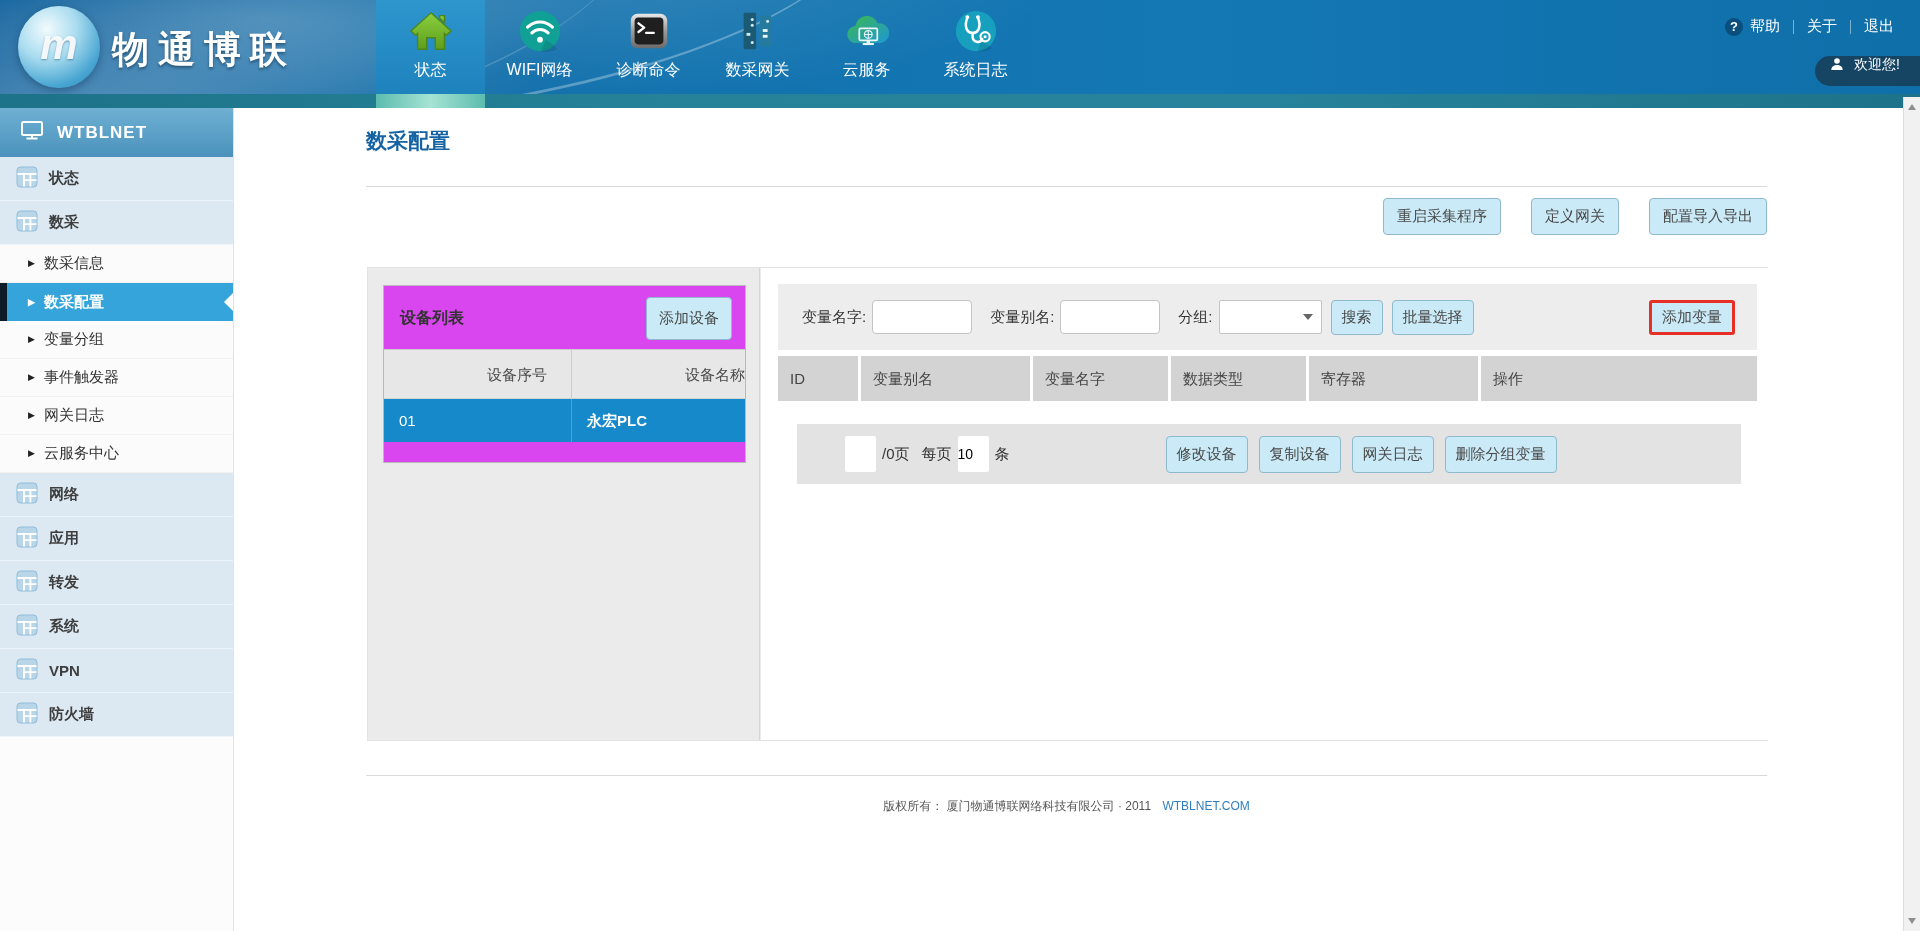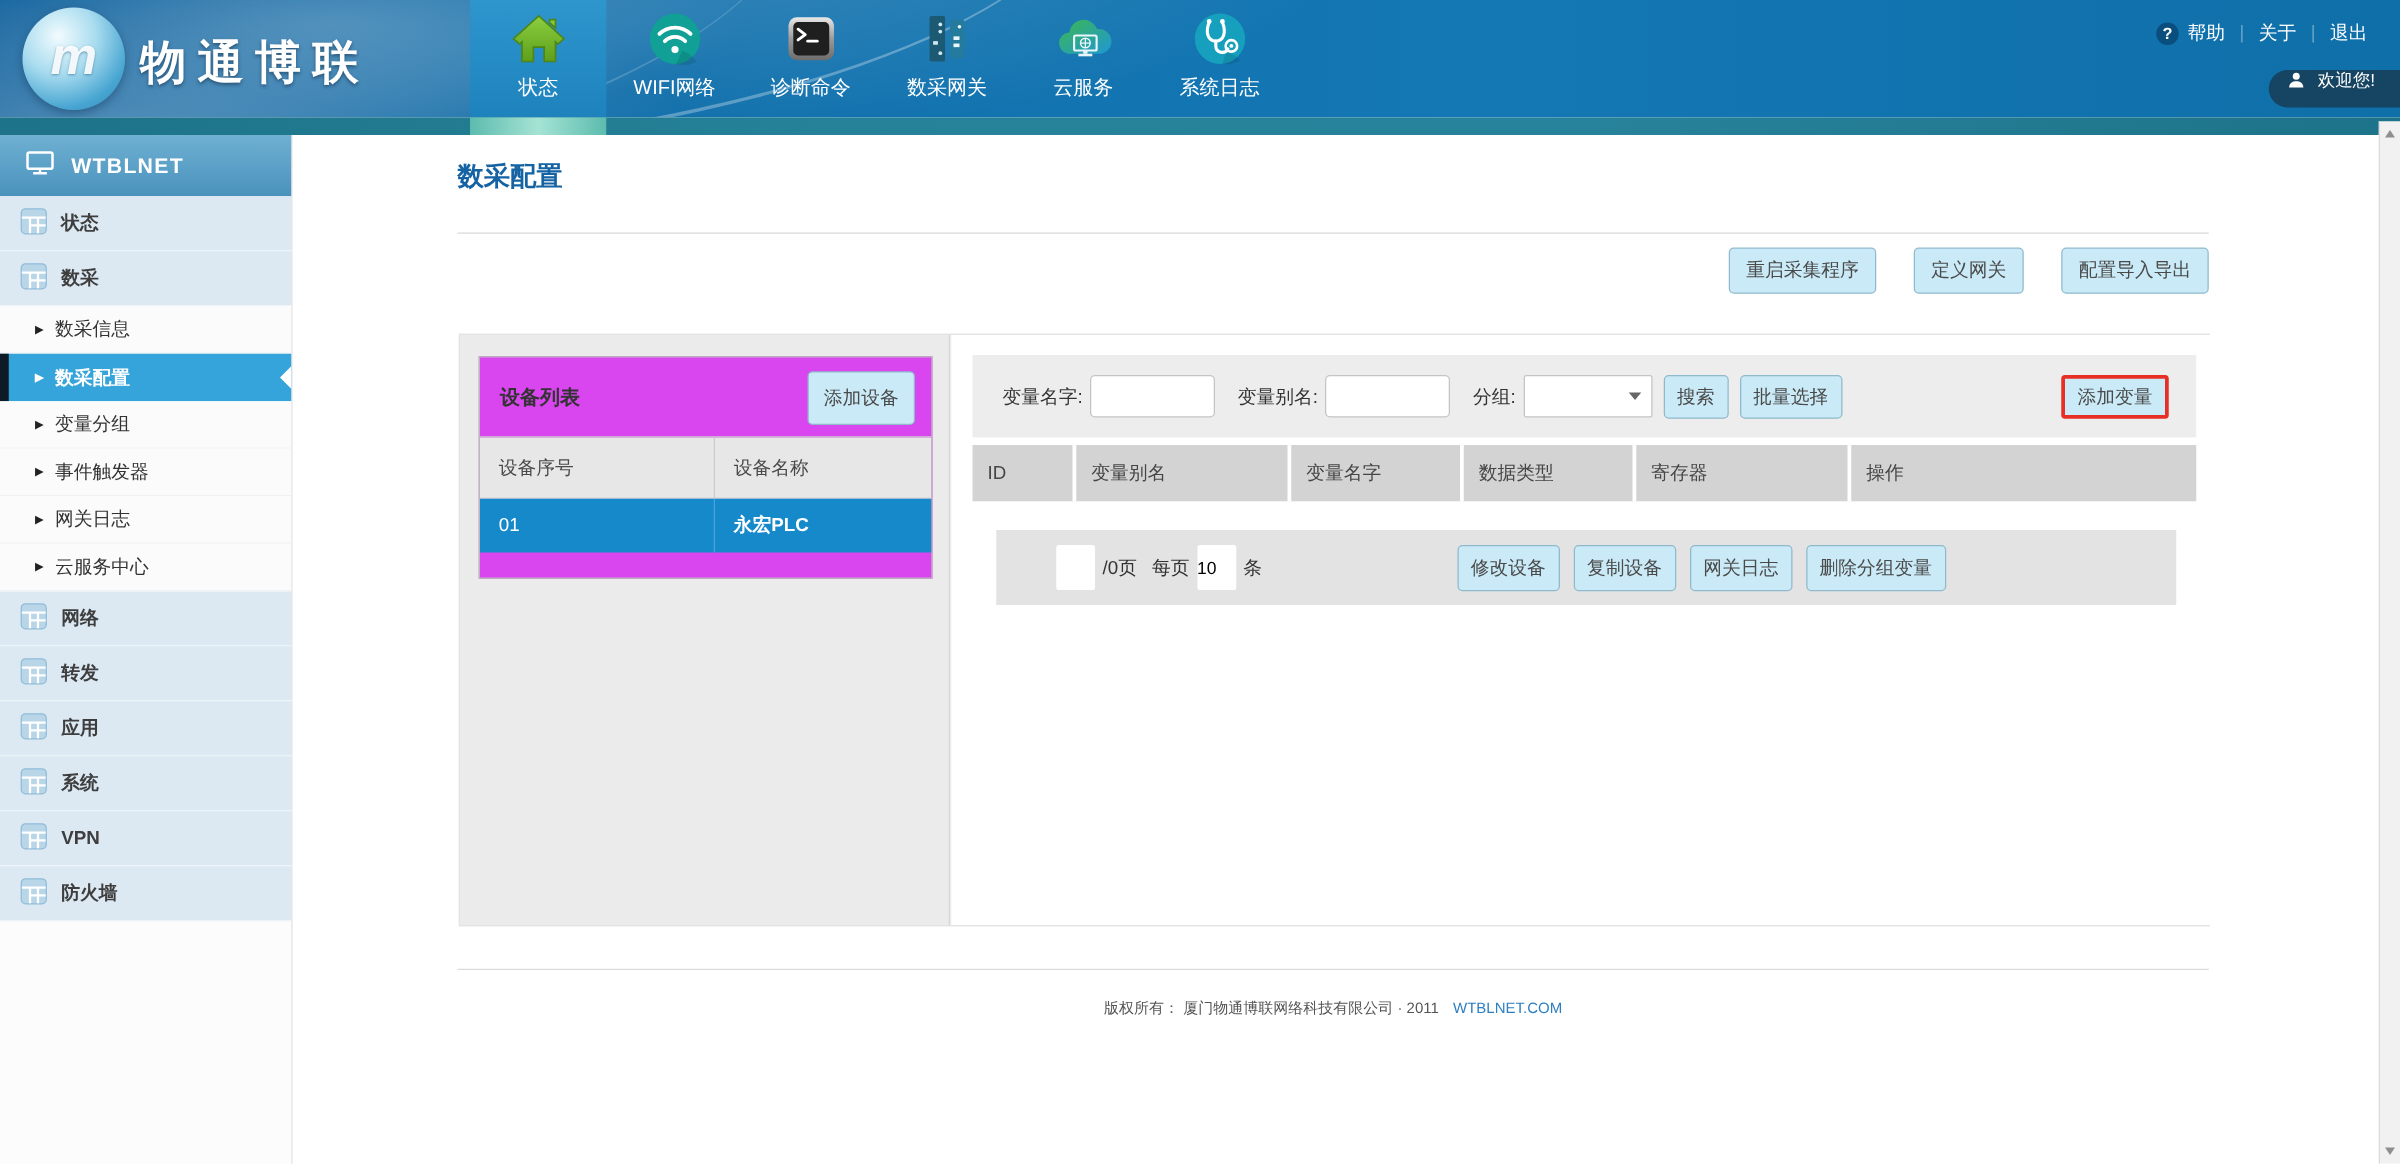--- a/index.html
+++ b/index.html
@@ -73,21 +73,21 @@
     font-size:15px; font-family:"Liberation Sans",sans-serif; padding:8px 13px; cursor:pointer; }
   .panel-container { position:absolute; left:367px; top:267px; width:1401px; height:474px;
     background:#ebebeb; border:1px solid #e3e3e3; }
   .left-sec { position:absolute; left:0; top:0; width:392px; height:472px; border-right:1px solid #d6d6d6; }
   .device-card { position:absolute; left:15px; top:17px; width:363px; height:178px; background:#d946ef;
     border:1px solid #b9b9b9; }
   .dc-header { position:relative; height:64px; border-bottom:1px solid #ccc; }
   .dc-title { position:absolute; left:16px; top:22px; font-size:16px; font-weight:bold; color:#333; }
   .dc-add { position:absolute; right:13px; top:11px; padding:11px 12px; }
   .dc-thead { display:flex; height:49px; background:#e7e7e7; border-bottom:1px solid #d2d2d2;
-    font-size:15px; color:#4a4a4a; }
+    font-size:15px; color:#4a4a4a;text-align:right; }
   .dc-col1 { width:163px; padding-left:15px; line-height:49px; }
   .dc-col2 { flex:1; padding-left:15px; line-height:49px; border-left:1px solid #ccc;margin-left:24px; }
   .dc-row { display:flex; height:43px; background:#1689cb; color:#fff; font-size:15px; cursor:pointer; }
   .dc-row .dc-col1 { line-height:43px; }
   .dc-row .dc-col2 { line-height:43px; border-left:1px solid #47a4d8; font-weight:bold; }
   .right-sec { position:absolute; left:393px; top:0; width:1007px; height:472px; background:#fff; }
   .filter-strip { position:absolute; left:17px; top:16px; width:979px; height:66px; background:#ededed;
     display:flex; align-items:center; padding-left:24px; }
   .f-label { font-size:15px; color:#333; margin-right:6px; }
   .f-input { width:100px; height:34px; border:1px solid #c4c4c4; border-radius:4px; background:#fff;
@@ -321,28 +321,28 @@
             <rect x="1" y="1" width="20" height="20" rx="3.5" fill="#b9d6e8" stroke="#8fbcd8"></rect>
             <path d="M1.5 8 H20.5 M8 8 V20.5 M8 14.2 H20.5 M14.4 8 V20.5" stroke="#fff" stroke-width="1.8" fill="none"></path>
           </svg></span>
       <span>网络</span>
     </div>
     <div class="sb-top">
       <span><svg width="22" height="22" viewBox="0 0 22 22">
             <rect x="1" y="1" width="20" height="20" rx="3.5" fill="#b9d6e8" stroke="#8fbcd8"></rect>
             <path d="M1.5 8 H20.5 M8 8 V20.5 M8 14.2 H20.5 M14.4 8 V20.5" stroke="#fff" stroke-width="1.8" fill="none"></path>
           </svg></span>
+      <span>应用</span>
+    </div>
+    <div class="sb-top">
+      <span><svg width="22" height="22" viewBox="0 0 22 22">
+            <rect x="1" y="1" width="20" height="20" rx="3.5" fill="#b9d6e8" stroke="#8fbcd8"></rect>
+            <path d="M1.5 8 H20.5 M8 8 V20.5 M8 14.2 H20.5 M14.4 8 V20.5" stroke="#fff" stroke-width="1.8" fill="none"></path>
+          </svg></span>
       <span>转发</span>
-    </div>
-    <div class="sb-top">
-      <span><svg width="22" height="22" viewBox="0 0 22 22">
-            <rect x="1" y="1" width="20" height="20" rx="3.5" fill="#b9d6e8" stroke="#8fbcd8"></rect>
-            <path d="M1.5 8 H20.5 M8 8 V20.5 M8 14.2 H20.5 M14.4 8 V20.5" stroke="#fff" stroke-width="1.8" fill="none"></path>
-          </svg></span>
-      <span>应用</span>
     </div>
     <div class="sb-top">
       <span><svg width="22" height="22" viewBox="0 0 22 22">
             <rect x="1" y="1" width="20" height="20" rx="3.5" fill="#b9d6e8" stroke="#8fbcd8"></rect>
             <path d="M1.5 8 H20.5 M8 8 V20.5 M8 14.2 H20.5 M14.4 8 V20.5" stroke="#fff" stroke-width="1.8" fill="none"></path>
           </svg></span>
       <span>系统</span>
     </div>
     <div class="sb-top">
       <span><svg width="22" height="22" viewBox="0 0 22 22">

